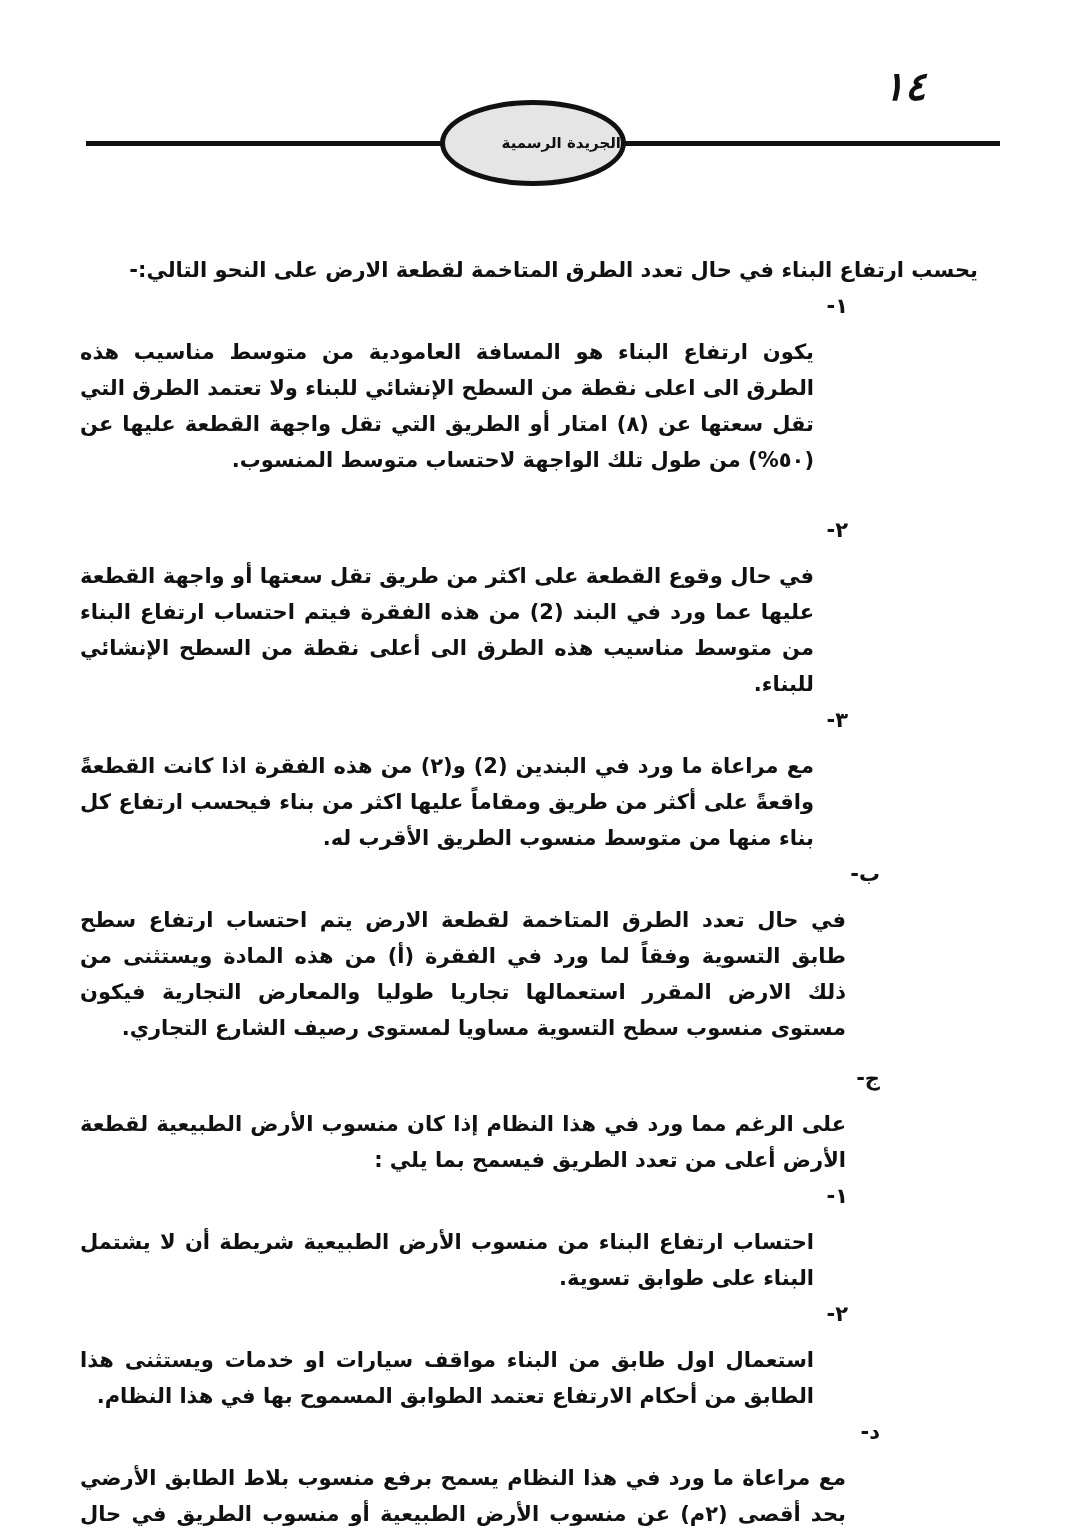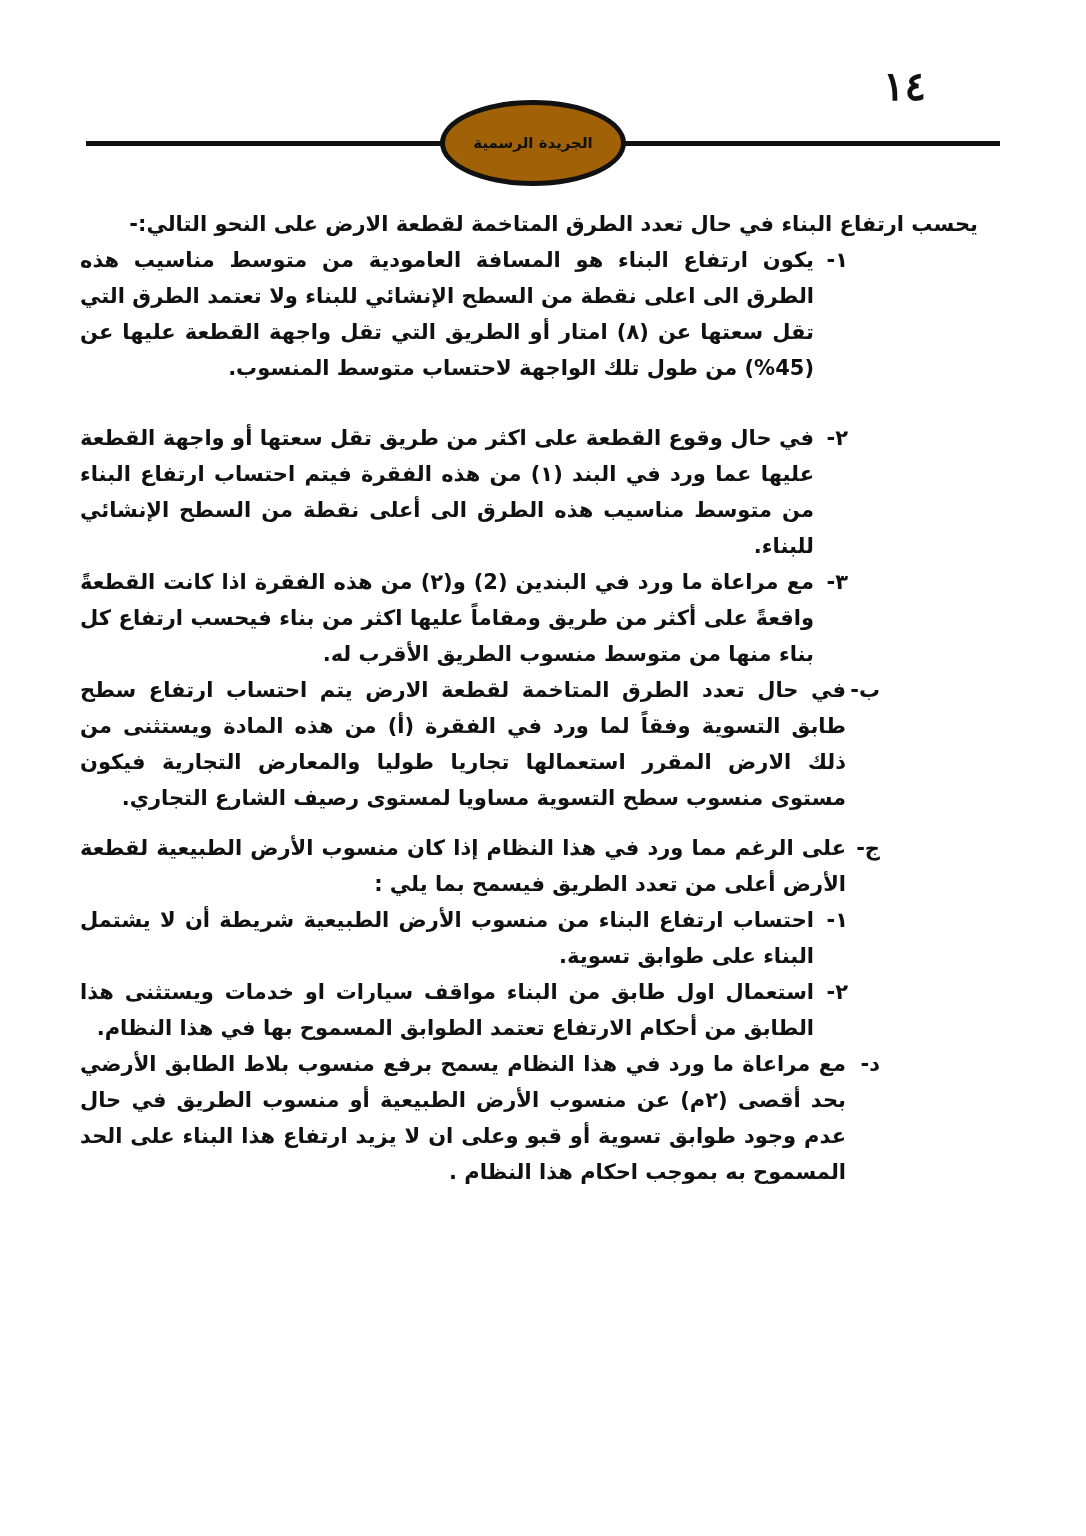--- a/index.html
+++ b/index.html
@@ -4,44 +4,44 @@
 <style>
   html, body { margin: 0; padding: 0; background: #ffffff; }
   body {
     width: 1086px; height: 1536px; position: relative; overflow: hidden;
     font-family: "DejaVu Sans", "Liberation Sans", sans-serif;
     color: #111;
   }
   .page-num {
     position: absolute; top: 62px; right: 160px;
     font-family: "DejaVu Serif", "Liberation Serif", serif;
-    font-size: 40px; font-weight: bold; direction: rtl;
+    font-size: 40px; font-weight: bold; direction: rtl; font-style: italic;
   }
   .header-line {
     position: absolute; top: 141px; height: 5px; background: #111;
   }
   .header-line.left { left: 86px; width: 360px; }
   .header-line.right { left: 622px; width: 378px; }
   .header-oval {
     position: absolute; left: 440px; top: 100px; width: 186px; height: 86px;
     border: 5px solid #111; border-radius: 50%; box-sizing: border-box;
-    display: flex; align-items: center; justify-content: center;
-    background: #a16207;
+    display: flex; align-items: center; justify-content: flex-end;
+    background: #e5e5e5;
   }
   .header-oval span { font-size: 15px; font-weight: bold; direction: rtl; }
 
   .content {
     position: absolute; top: 206px; left: 80px; width: 898px;
     direction: rtl; text-align: justify;
     font-family: "DejaVu Sans", "Liberation Sans", sans-serif;
     font-weight: bold; font-size: 21px; line-height: 36px;
   }
   .row { display: flex; direction: rtl; }
   .label { flex: 0 0 auto; white-space: nowrap; }
-  .body { flex: 1 1 auto; text-align: justify; }
+  .body { flex: 1 1 auto; text-align: justify; margin-top: 46px; }
   .article-row .label { width: 130px; }
   .sub-row { margin-right: 130px; }
   .sub-row .label { width: 34px; }
   .gap-large { height: 34px; }
   .gap-small { height: 14px; }
 </style>
 </head>
 <body>
 
 <div class="page-num">١٤</div>
@@ -51,26 +51,26 @@
   <span>الجريدة الرسمية</span>
 </div>
 
 <div class="content">
 
   <div class="row article-row">
     <div class="body">يحسب ارتفاع البناء في حال تعدد الطرق المتاخمة لقطعة الارض على النحو التالي:-</div>
   </div>
   <div class="row sub-row">
     <div class="label">١-</div>
-    <div class="body">يكون ارتفاع البناء هو المسافة العامودية من متوسط مناسيب هذه الطرق الى اعلى نقطة من السطح الإنشائي للبناء ولا تعتمد الطرق التي تقل سعتها عن (٨) امتار أو الطريق التي تقل واجهة القطعة عليها عن (45%) من طول تلك الواجهة لاحتساب متوسط المنسوب.</div>
+    <div class="body">يكون ارتفاع البناء هو المسافة العامودية من متوسط مناسيب هذه الطرق الى اعلى نقطة من السطح الإنشائي للبناء ولا تعتمد الطرق التي تقل سعتها عن (٨) امتار أو الطريق التي تقل واجهة القطعة عليها عن (٥٠%) من طول تلك الواجهة لاحتساب متوسط المنسوب.</div>
   </div>
   <div class="gap-large"></div>
   <div class="row sub-row">
     <div class="label">٢-</div>
-    <div class="body">في حال وقوع القطعة على اكثر من طريق تقل سعتها أو واجهة القطعة عليها عما ورد في البند (١) من هذه الفقرة فيتم احتساب ارتفاع البناء من متوسط مناسيب هذه الطرق الى أعلى نقطة من السطح الإنشائي للبناء.</div>
+    <div class="body">في حال وقوع القطعة على اكثر من طريق تقل سعتها أو واجهة القطعة عليها عما ورد في البند (2) من هذه الفقرة فيتم احتساب ارتفاع البناء من متوسط مناسيب هذه الطرق الى أعلى نقطة من السطح الإنشائي للبناء.</div>
   </div>
   <div class="row sub-row">
     <div class="label">٣-</div>
     <div class="body">مع مراعاة ما ورد في البندين (2) و(٢) من هذه الفقرة اذا كانت القطعةً واقعةً على أكثر من طريق ومقاماً عليها اكثر من بناء فيحسب ارتفاع كل بناء منها من متوسط منسوب الطريق الأقرب له.</div>
   </div>
 
   <div class="row sub-row" style="margin-right:98px;">
     <div class="label" style="width:34px;">ب-</div>
     <div class="body">في حال تعدد الطرق المتاخمة لقطعة الارض يتم احتساب ارتفاع سطح طابق التسوية وفقاً لما ورد في الفقرة (أ) من هذه المادة ويستثنى من ذلك الارض المقرر استعمالها تجاريا طوليا والمعارض التجارية فيكون مستوى منسوب سطح التسوية مساويا لمستوى رصيف الشارع التجاري.</div>
   </div>

